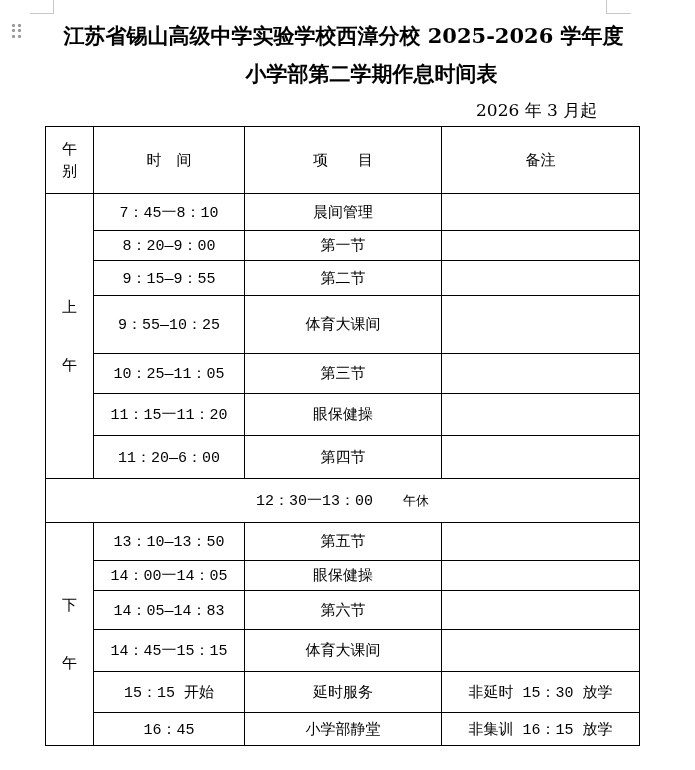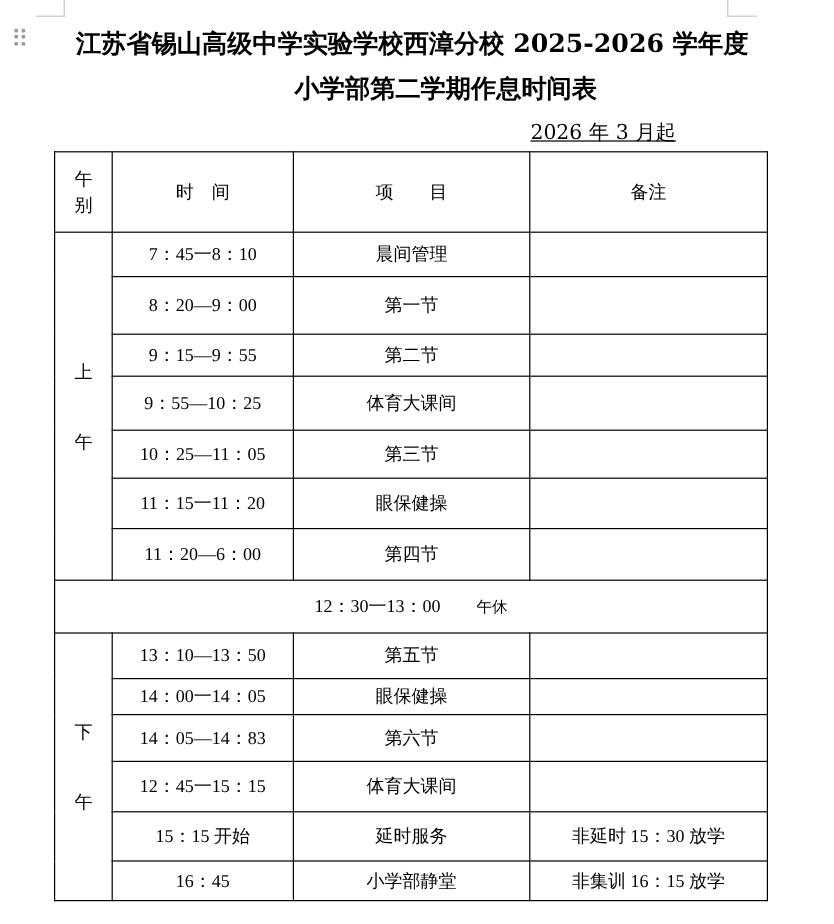--- a/index.html
+++ b/index.html
@@ -8,27 +8,27 @@
   .corner { position: absolute; border-color: #c8c8c8; border-style: solid; }
   .corner-tl { left: 30px; top: 0; width: 23px; height: 13px; border-width: 0 1px 1px 0; }
   .corner-tr { left: 606px; top: 0; width: 24px; height: 13px; border-width: 0 0 1px 1px; }
   .drag-handle { position: absolute; left: 12px; top: 24px; width: 10px; height: 14px;
                  display: grid; grid-template-columns: 3px 3px; column-gap: 3px; row-gap: 2px; }
   .drag-handle span { width: 3px; height: 3px; background: #9a9a9a; border-radius: 1px; }
   .title { position: absolute; left: 0; width: 687px; text-align: center; font-weight: bold;
            font-size: 21px; letter-spacing: 0px; white-space: nowrap; }
   .title1 { top: 22px; }
   .title2 { top: 60px; padding-left: 28px; }
-  .date { position: absolute; left: 442px; top: 99px; font-size: 17px; white-space: nowrap; text-decoration: underline; }
+  .date { position: absolute; left: 476px; top: 99px; font-size: 17px; white-space: nowrap; }
   table.sched { position: absolute; left: 45px; top: 126px; border-collapse: collapse;
                 table-layout: fixed; width: 594px; }
   table.sched td { border: 1px solid #000; text-align: center; vertical-align: middle;
                    padding: 0; font-size: 15px; white-space: nowrap; }
   .cn { font-family: "DejaVu Sans", "Liberation Sans", sans-serif; font-size: 13px; }
-  .num { font-family: Liberation Serif, serif; font-size: 15px; }
+  .num { font-family: Liberation Mono, monospace; font-size: 15px; }
   .vert { line-height: 22px; }
   .period-col { line-height: 58px; }
 </style>
 </head>
 <body>
 
 <div class="corner corner-tl"></div>
 <div class="corner corner-tr"></div>
 
 <div class="drag-handle">
@@ -64,31 +64,31 @@
 
     <tr style="height:37px">
       <td rowspan="7" class="cn period-col">
         <div>上</div>
         <div>午</div>
       </td>
       <td class="num">7：45一8：10</td>
       <td class="cn">晨间管理</td>
       <td class="cn"></td>
     </tr>
-    <tr style="height:48px">
+    <tr style="height:30px">
       <td class="num">8：20—9：00</td>
       <td class="cn">第一节</td>
       <td class="cn"></td>
     </tr>
     <tr style="height:35px">
       <td class="num">9：15—9：55</td>
       <td class="cn">第二节</td>
       <td class="cn"></td>
     </tr>
-    <tr style="height:45px">
+    <tr style="height:58px">
       <td class="num">9：55—10：25</td>
       <td class="cn">体育大课间</td>
       <td class="cn"></td>
     </tr>
     <tr style="height:40px">
       <td class="num">10：25—11：05</td>
       <td class="cn">第三节</td>
       <td class="cn"></td>
     </tr>
     <tr style="height:42px">
@@ -121,21 +121,21 @@
       <td class="num">14：00一14：05</td>
       <td class="cn">眼保健操</td>
       <td class="cn"></td>
     </tr>
     <tr style="height:39px">
       <td class="num">14：05—14：83</td>
       <td class="cn">第六节</td>
       <td class="cn"></td>
     </tr>
     <tr style="height:42px">
-      <td class="num">12：45一15：15</td>
+      <td class="num">14：45一15：15</td>
       <td class="cn">体育大课间</td>
       <td class="cn"></td>
     </tr>
     <tr style="height:41px">
       <td class="num">15：15 开始</td>
       <td class="cn">延时服务</td>
       <td class="num">非延时 15：30 放学</td>
     </tr>
     <tr style="height:33px">
       <td class="num">16：45</td>

